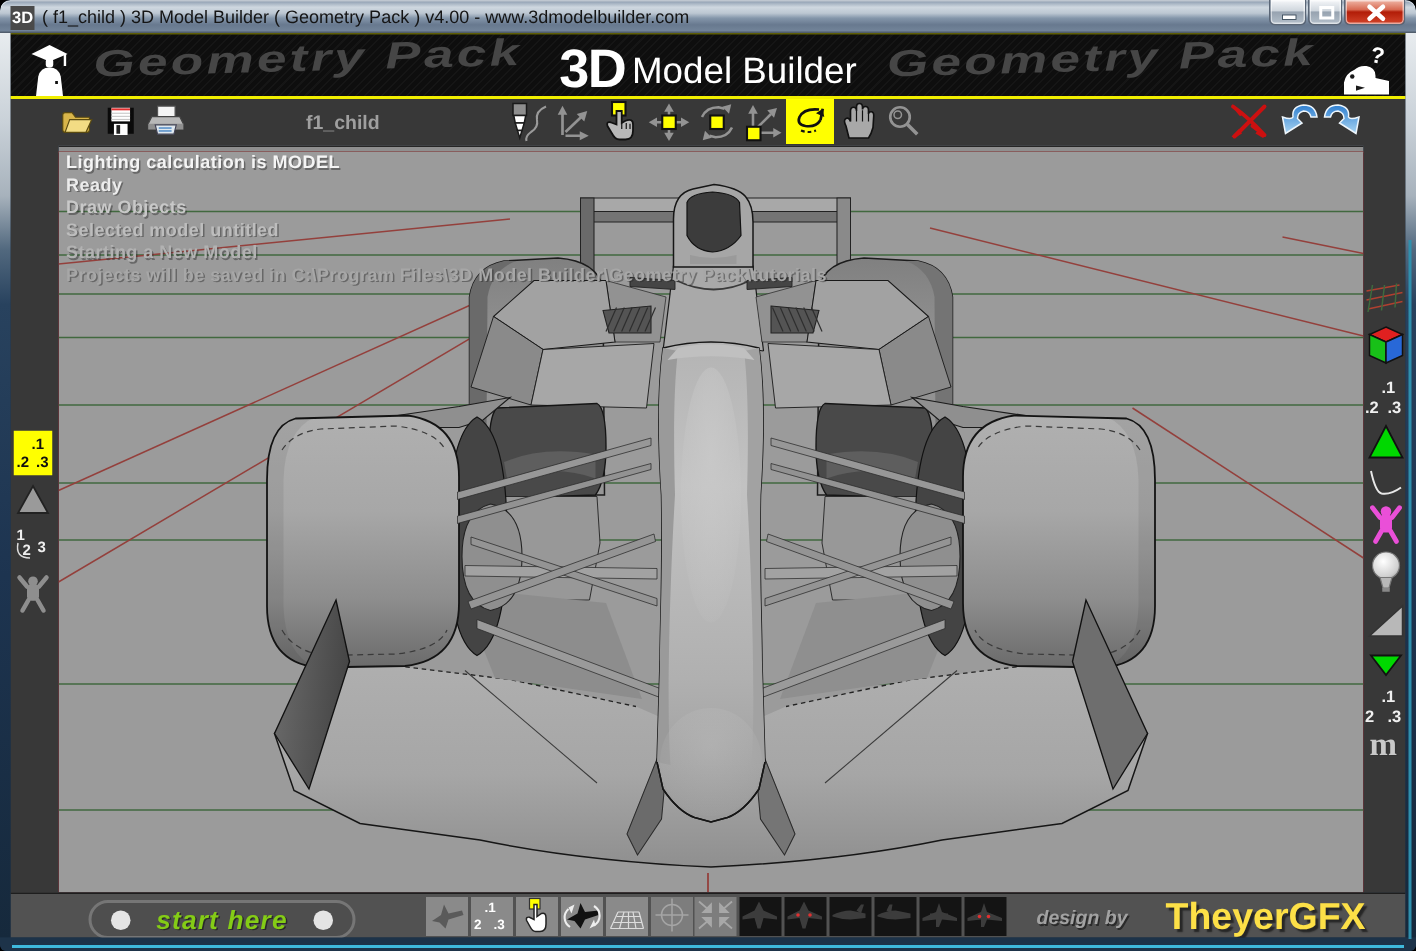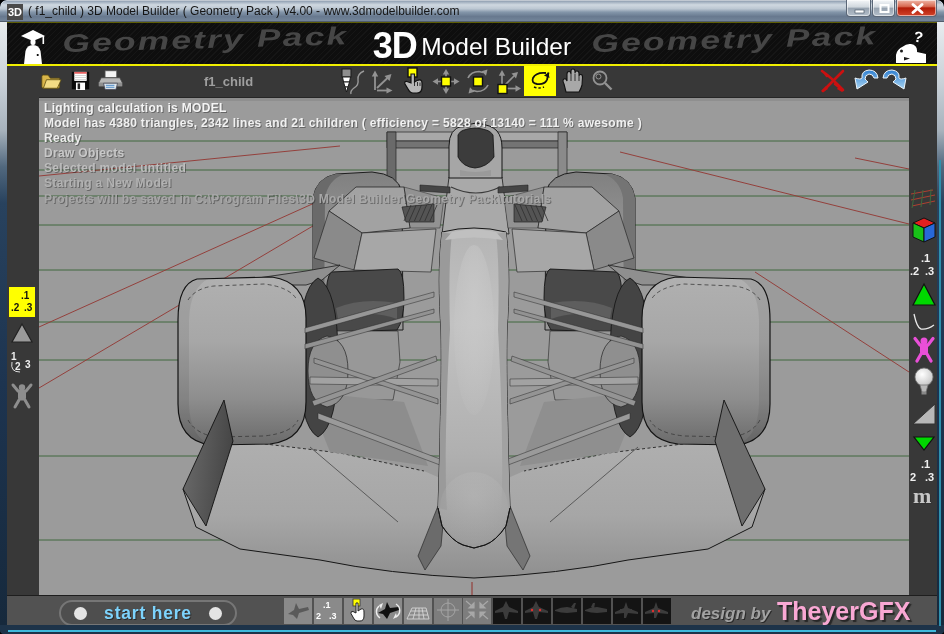--- a/index.html
+++ b/index.html
@@ -36,24 +36,24 @@
 #fchild{position:absolute;left:204px;top:74px;font-size:13px;font-weight:bold;color:#9f9f9f;}
 
 #vtop{position:absolute;left:39px;top:97px;width:870px;height:5px;background:#8f8f8f;border-top:1px solid #262626;box-sizing:border-box;}
 #vp{position:absolute;left:39px;top:101px;width:870px;height:494px;background:#7f1d1d;overflow:hidden;}
 #console{position:absolute;left:5px;top:0px;font-size:12px;font-weight:bold;line-height:15.1px;white-space:nowrap;letter-spacing:0.32px;text-shadow:1px 1px 0 rgba(40,40,40,.45);}
 
 #sideL{position:absolute;left:7px;top:96px;width:32px;height:500px;background:#383838;}
 #sideR{position:absolute;left:909px;top:96px;width:28px;height:499px;background:#383838;}
 
 #bbar{position:absolute;left:7px;top:595px;width:930px;height:30px;background:#525252;border-top:1px solid #1e1e1e;}
-#starth{position:absolute;left:52px;top:4px;width:178px;height:26px;border:2px solid #767676;border-radius:14px;background:rgba(0,0,0,0.04);color:#7dd3fc;font-weight:bold;font-size:17.5px;text-align:center;line-height:22px;letter-spacing:0.8px;text-shadow:1px 1px 0 #2a2a2a;box-sizing:border-box;}
+#starth{position:absolute;left:52px;top:4px;width:178px;height:26px;border:2px solid #767676;border-radius:14px;background:rgba(0,0,0,0.04);color:#84cc16;font-style:italic;font-weight:bold;font-size:17.5px;text-align:center;line-height:22px;letter-spacing:0.8px;text-shadow:1px 1px 0 #2a2a2a;box-sizing:border-box;}
 .dot{position:absolute;top:4.5px;width:13px;height:13px;border-radius:50%;background:#e4e4e4;}
-#designby{position:absolute;left:684px;top:8px;font-style:italic;font-weight:bold;font-size:17px;color:#a2a2a2;text-shadow:1px 1px 0 #2a2a2a;}
-#theyer{position:absolute;left:770px;top:1px;font-weight:bold;font-size:25px;color:#f9a8d4;text-shadow:2px 2px 1px rgba(20,20,20,.7);letter-spacing:0px;}
+#designby{position:absolute;left:684px;top:8px;font-style:italic;font-weight:bold;font-size:13px;color:#a2a2a2;text-shadow:1px 1px 0 #2a2a2a;}
+#theyer{position:absolute;left:770px;top:1px;font-weight:bold;font-size:25px;color:#fde047;text-shadow:2px 2px 1px rgba(20,20,20,.7);letter-spacing:0px;}
 .btile{position:absolute;top:2px;width:28px;height:26px;background:#888;}
 
 #bL{position:absolute;left:0;top:22px;width:7px;height:603px;background:linear-gradient(180deg,#e8ecef 0%,#c9d1d8 10%,#a7b2bc 18%,#51687e 24%,#28425e 30%,#1d3450 60%,#16293c 100%);}
 #bR{position:absolute;right:0;top:22px;width:7px;height:603px;background:linear-gradient(180deg,#e8ecef 0%,#c9d1d8 10%,#a7b2bc 18%,#51687e 24%,#28425e 30%,#1d3450 60%,#16293c 100%);}
 #bB{position:absolute;left:0;top:625px;width:944px;height:9px;background:#1d3349;border-radius:0 0 4px 4px;}
 #cyan{position:absolute;left:8px;top:630px;width:928px;height:2px;background:#3fb9dc;}
 #cyanR{position:absolute;right:3px;top:160px;width:2px;height:466px;background:#2f90ad;}
 </style>
 </head>
 <body>
@@ -371,21 +371,20 @@
 <path d="M442,232 C438,262 439,300 441,330 C442,380 440,420 440,442 L438,508 L447,510 C444,470 447,380 450,330 C449,295 449,258 452,234 Z" fill="#9a9a9a"></path>
 <path d="M506,232 C510,262 509,300 507,330 C506,380 508,420 508,442 L510,508 L501,510 C504,470 501,380 498,330 C499,295 499,258 496,234 Z" fill="#a2a2a2"></path>
 <ellipse cx="474" cy="330" rx="20" ry="85" fill="url(#gnoseh)" opacity="0.85"></ellipse>
 <ellipse cx="474" cy="508" rx="34" ry="36" fill="url(#gnoseh)" opacity="0.3"></ellipse>
 <path d="M438,508 L442,526 Q452,541 463,545 L474,548 L485,545 Q496,541 506,526 L510,508" fill="none" stroke="#161616" stroke-width="1.0"></path>
 <path d="M452,232 Q474,227 496,232 L503,240 Q474,235 445,240 Z" fill="#c0c0c0"></path>
 </g>
 </svg>
     <div id="console">
         <div style="color:#f4f4f4">Lighting calculation is MODEL</div>
-        <div style="color:#f0f0f0">Model has 4380 triangles, 2342 lines and 21 children ( efficiency = 5828 of 13140 = 111 % awesome )</div>
         <div style="color:#ececec">Ready</div>
         <div style="color:#c8c8c8">Draw Objects</div>
         <div style="color:#bdbdbd">Selected model untitled</div>
         <div style="color:#b2b2b2">Starting a New Model</div>
         <div style="color:#a7a7a7">Projects will be saved in C:\Program Files\3D Model Builder\Geometry Pack\tutorials</div>
       </div>
   </div>
   <div id="bbar" class="hatchbg">
     <div id="starth">start here<div class="dot" style="left:13px"></div><div class="dot" style="left:148px"></div></div>
     <div class="btile" style="left:277px;background:#8a8a8a"><svg width="28" height="26">

